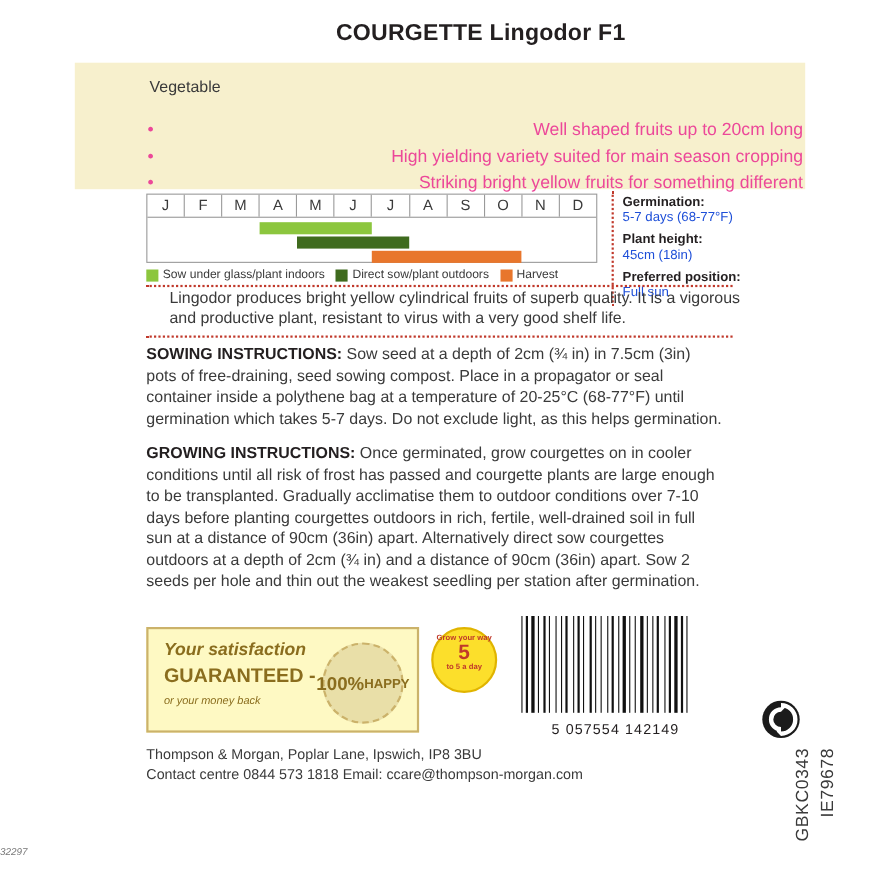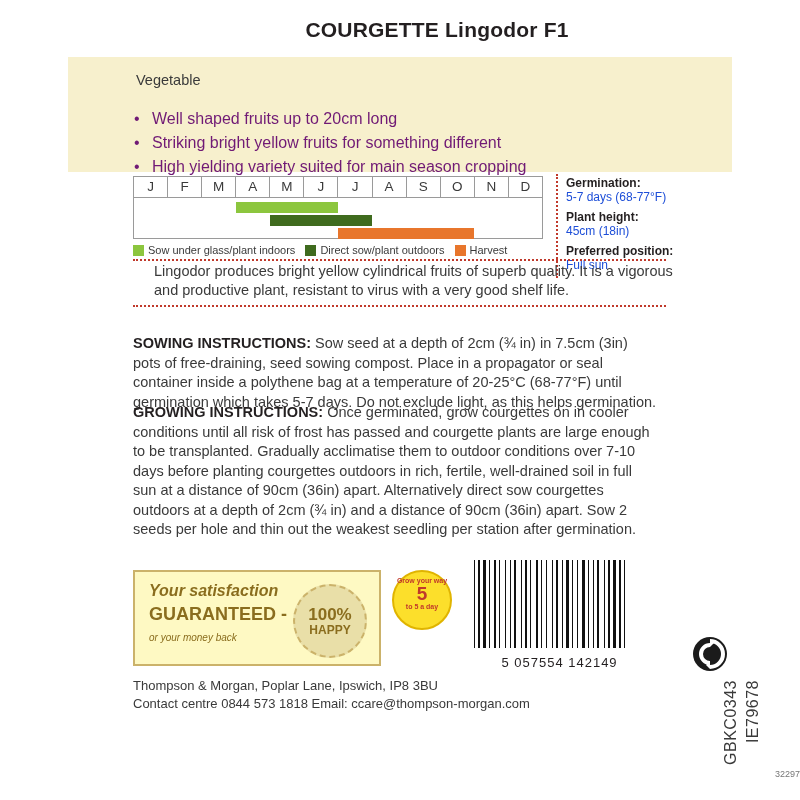--- a/index.html
+++ b/index.html
@@ -55,22 +55,23 @@
     position: absolute;
     left: 130px;
     top: 108px;
     width: 600px;
   }
   .bullet {
     position: relative;
     padding-left: 22px;
     font-size: 16px;
     line-height: 21px;
-    color: #701a75;
+    color: #ec4899;
     margin-bottom: 3px;
+    text-align: right;
   }
   .bullet:before {
     content: "\2022";
     position: absolute;
     left: 4px;
     top: 0;
     font-size: 16px;
   }
   
   .calwrap {
@@ -201,21 +202,20 @@
     font-size: 10px; color: #8a6d1e; font-style: italic;
   }
   .rosette {
     position: absolute;
     right: 12px; top: 12px;
     width: 70px; height: 70px;
     border-radius: 50%;
     background: #e9dfa8;
     border: 2px dashed #cbb26a;
     display: flex;
-    flex-direction: column;
     align-items: center;
     justify-content: center;
     color: #8a6d1e;
   }
   .rosette .r1 { font-size: 17px; font-weight: bold; line-height: 17px; }
   .rosette .r2 { font-size: 12px; font-weight: bold; }
   
   .fiveaday {
     position: absolute;
     left: 392px;
@@ -285,40 +285,41 @@
     color: #3a3a3a;
     transform: rotate(-90deg);
     transform-origin: right top;
     white-space: nowrap;
     letter-spacing: 0.5px;
   }
   .bottomcode {
     position: absolute;
     left: 0; top: 770px;
     width: 800px;
-    text-align: right;
+    text-align: left;
     font-size: 9px;
     color: #777;
     line-height: 9px;
+    font-style: italic;
   }
 </style>
 </head>
 <body>
 
 <div class="page">
 
   <div class="title">COURGETTE Lingodor F1</div>
 
   <div class="banner"></div>
   <div class="cat">Vegetable</div>
 
   <div class="bullets">
     <div class="bullet">Well shaped fruits up to 20cm long</div>
+    <div class="bullet">High yielding variety suited for main season cropping</div>
     <div class="bullet">Striking bright yellow fruits for something different</div>
-    <div class="bullet">High yielding variety suited for main season cropping</div>
   </div>
 
   <div class="calwrap">
     <div class="calbox">
       <div class="months">
         <div class="month">J</div>
         <div class="month">F</div>
         <div class="month">M</div>
         <div class="month">A</div>
         <div class="month">M</div>
@@ -361,21 +362,21 @@
     <div class="info-h">Preferred position:</div>
     <div class="info-v">Full sun</div>
   </div>
 
   <div class="dotline" style="top:259px;"></div>
 
   <div class="intro">Lingodor produces bright yellow cylindrical fruits of superb quality. It is a vigorous and productive plant, resistant to virus with a very good shelf life.</div>
 
   <div class="dotline" style="top:305px;"></div>
 
-  <div class="para" style="top:313px;margin-top:21px;">
+  <div class="para" style="top:313px;">
     <b>SOWING INSTRUCTIONS:</b><span> Sow seed at a depth of 2cm (¾ in) in 7.5cm (3in) pots of free-draining, seed sowing compost. Place in a propagator or seal container inside a polythene bag at a temperature of 20-25°C (68-77°F) until germination which takes 5-7 days. Do not exclude light, as this helps germination.</span>
   </div>
 
   <div class="para" style="top:403px;">
     <b>GROWING INSTRUCTIONS:</b><span> Once germinated, grow courgettes on in cooler conditions until all risk of frost has passed and courgette plants are large enough to be transplanted. Gradually acclimatise them to outdoor conditions over 7-10 days before planting courgettes outdoors in rich, fertile, well-drained soil in full sun at a distance of 90cm (36in) apart. Alternatively direct sow courgettes outdoors at a depth of 2cm (¾ in) and a distance of 90cm (36in) apart. Sow 2 seeds per hole and thin out the weakest seedling per station after germination.</span>
   </div>
 
   <div class="guarantee">
     <div class="g1">Your satisfaction</div>
     <div class="g2">GUARANTEED -</div>

